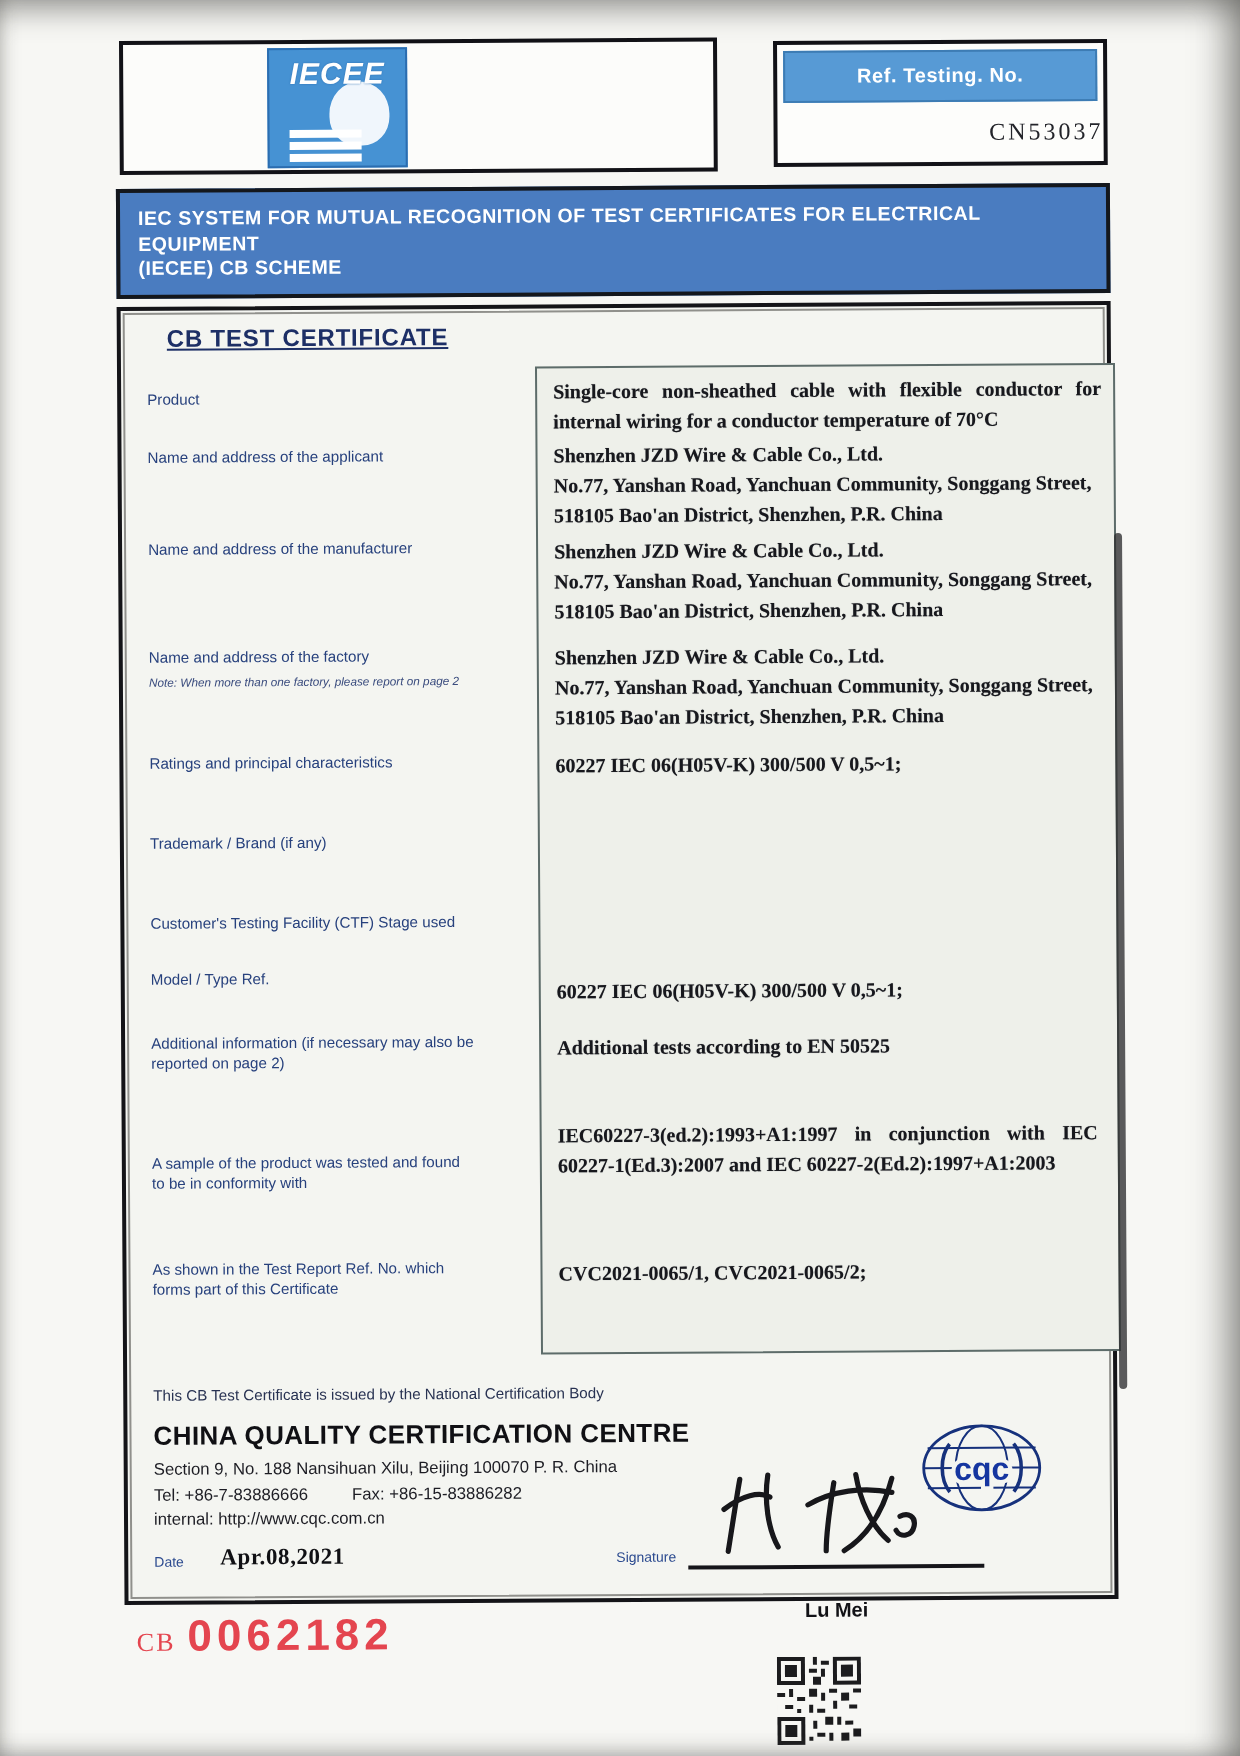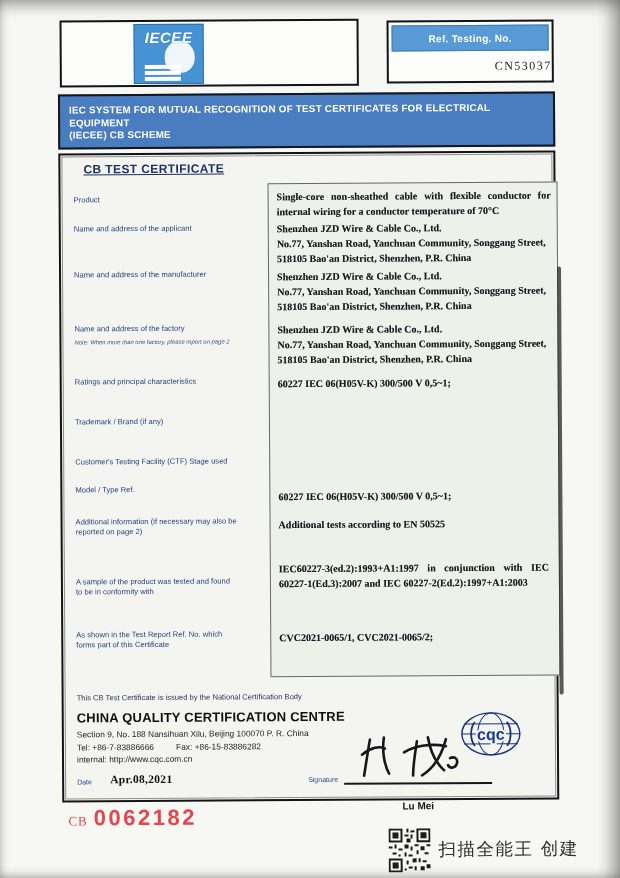--- a/index.html
+++ b/index.html
@@ -234,17 +234,16 @@
           <rect x="9" y="16" width="1" height="2"></rect>
         <rect x="15" y="15" width="1" height="2"></rect>
           <rect x="17" y="16" width="2" height="1"></rect>
           <rect x="19" y="18" width="2" height="2"></rect>
         <rect x="10" y="19" width="2" height="1"></rect>
           <rect x="13" y="19" width="1" height="2"></rect>
           <rect x="16" y="19" width="2" height="2"></rect>
         <rect x="8" y="20" width="1" height="1"></rect>
       </g>
     </svg>
-    <div class="watermark">扫描全能王 创建</div>
 
   </div>
   <div class="vignette"></div>
 </div>
 
 </body></html>

